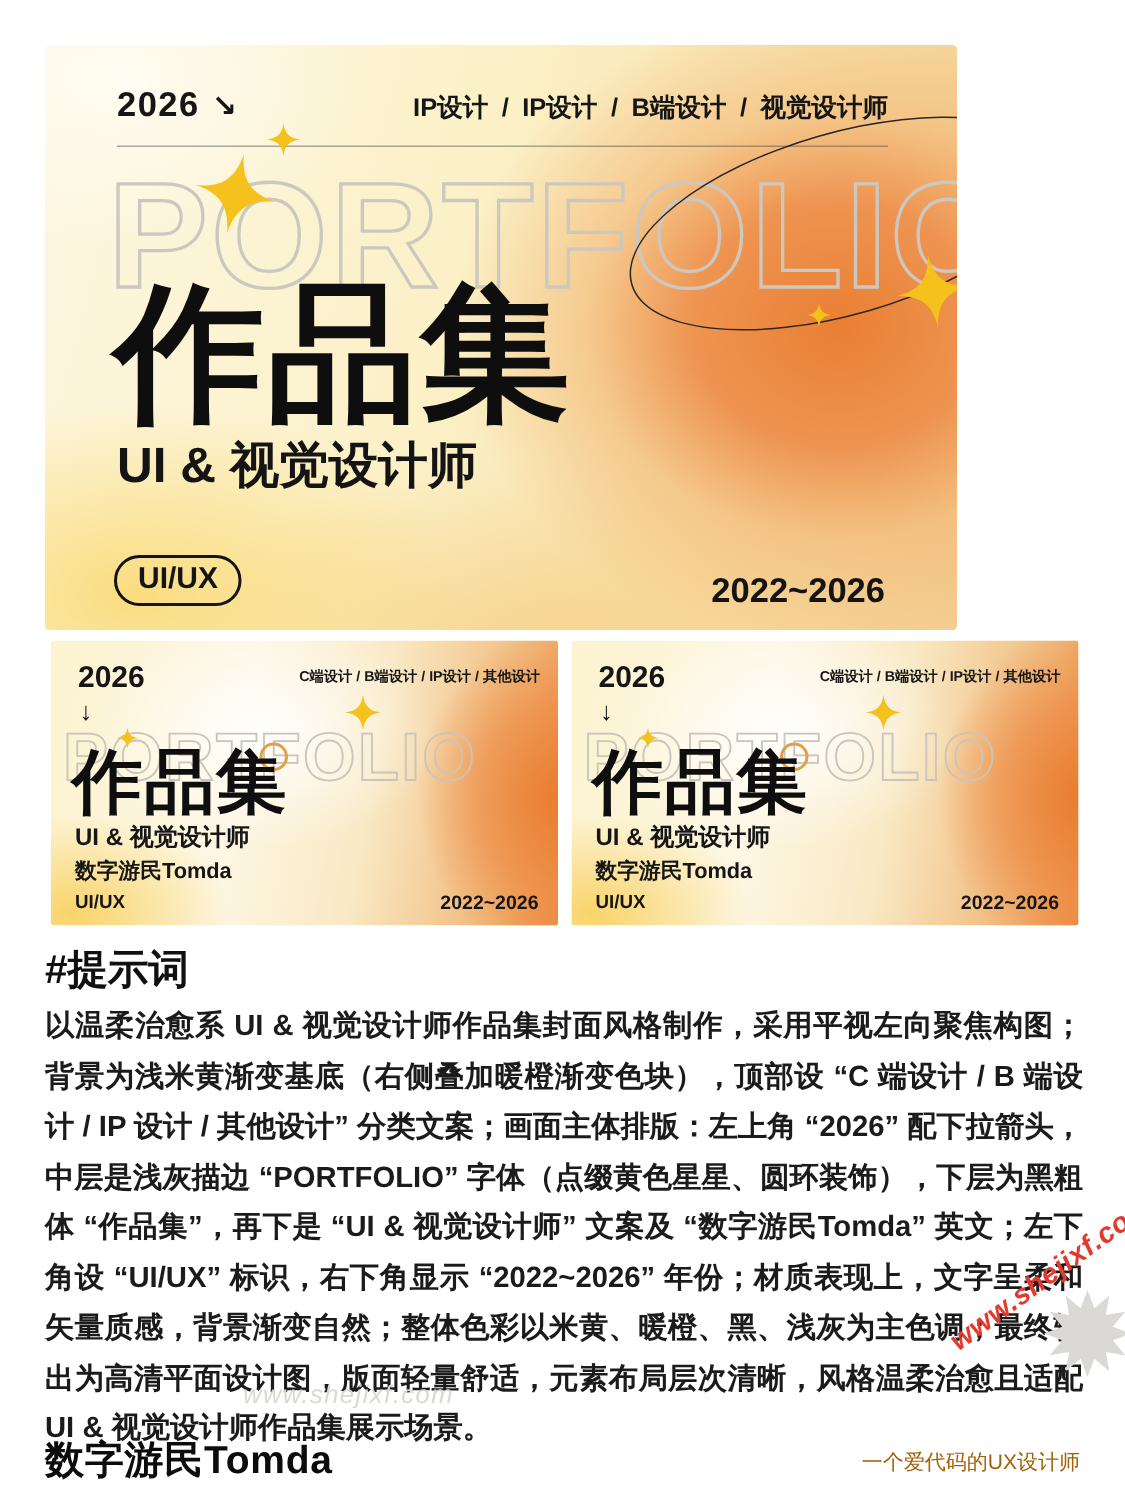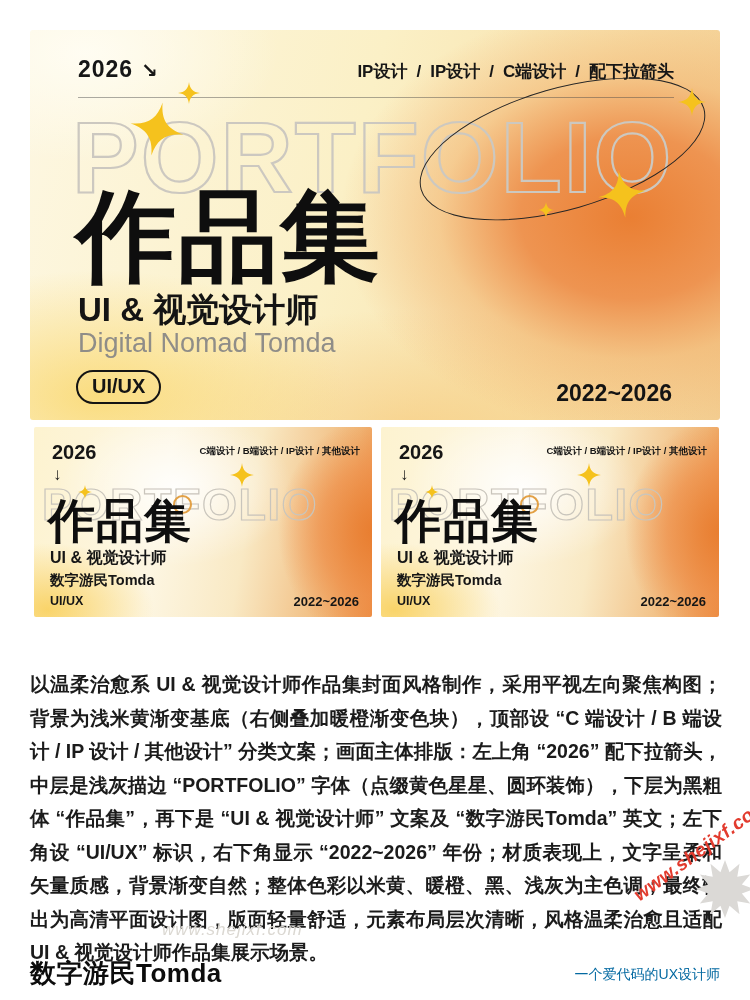--- a/index.html
+++ b/index.html
@@ -1,21 +1,21 @@
 <!DOCTYPE html>
 <html><head>
 <meta charset="utf-8">
 <style>
   * { margin:0; padding:0; box-sizing:border-box; }
   html,body { width:750px; height:1000px; background:#ffffff;
     font-family:"Liberation Sans","DejaVu Sans",sans-serif; color:#161616; }
   .page { position:relative; width:750px; height:1000px; overflow:hidden; background:#fff; }
 
   
-  .cover { position:absolute; left:30px; top:30px; width:690px; height:390px;
+  .cover { position:absolute; left:30px; top:30px; width:608px; height:390px;
     border-radius:3px; overflow:hidden;
     background:
       radial-gradient(40% 40% at 8% 6%, rgba(255,253,243,0.95), rgba(255,253,243,0) 70%),
       radial-gradient(42% 55% at 87% 48%, #ea7f33 0%, #ee9451 38%, rgba(242,178,110,0.55) 66%, rgba(250,230,170,0) 100%),
       radial-gradient(50% 45% at 10% 94%, rgba(250,216,112,0.85), rgba(250,216,112,0) 72%),
       radial-gradient(60% 42% at 55% 102%, rgba(247,205,130,0.75), rgba(247,205,130,0) 72%),
       linear-gradient(105deg, #fdf7e2 0%, #fbf0c6 45%, #f8e3ae 72%, #f3cd90 100%);
   }
   .cover-header { position:absolute; left:48px; right:46px; top:26px;
     display:flex; justify-content:space-between; align-items:baseline; }
@@ -74,32 +74,32 @@
 
   .burst { position:absolute; left:696px; top:860px; width:58px; height:58px; }
   .wm-red { position:absolute; left:636px; top:886px; font-size:19px; font-weight:700; font-style:italic;
     color:#e23b2e; transform:rotate(-36deg); transform-origin:left center; white-space:nowrap; letter-spacing:0.5px; }
   .wm-faint { position:absolute; left:162px; top:920px; font-size:17px; font-style:italic;
     color:#dbd8d2; letter-spacing:1px; }
 
   
   .footer-logo { position:absolute; left:30px; top:956px; font-size:26px; font-weight:900;
     letter-spacing:0.5px; color:#0c0c0c; }
-  .footer-tagline { position:absolute; right:30px; top:966px; font-size:14px; color:#0369a1; }
+  .footer-tagline { position:absolute; right:30px; top:966px; font-size:14px; color:#a16207; }
 </style>
 </head>
 <body>
 
 <div class="page">
 
   <div class="cover">
     <div class="cover-header">
       <div class="cover-year"><span>2026</span><span class="arr">↘</span></div>
       <div class="cover-cats">
-        <span>IP设计</span><span class="sep">/</span><span>IP设计</span><span class="sep">/</span><span>C端设计</span><span class="sep">/</span><span>配下拉箭头</span>
+        <span>IP设计</span><span class="sep">/</span><span>IP设计</span><span class="sep">/</span><span>B端设计</span><span class="sep">/</span><span>视觉设计师</span>
       </div>
     </div>
     <div class="cover-divider"></div>
 
     <div class="portfolio-big">PORTFOLIO</div>
 
     <div class="ring"></div>
 
     <div class="spark" style="left:100px; top:72px; width:54px; height:54px; transform:rotate(12deg);">
       <svg viewBox="0 0 100 100">
@@ -122,21 +122,20 @@
         </svg>
     </div>
     <div class="spark" style="left:508px; top:172px; width:16px; height:16px;">
       <svg viewBox="0 0 100 100">
           <path d="M50 0 C54 32 68 46 100 50 C68 54 54 68 50 100 C46 68 32 54 0 50 C32 46 46 32 50 0 Z" fill="#f5c21d"></path>
         </svg>
     </div>
 
     <div class="title-big">作品集</div>
     <div class="subtitle-big">UI &amp; 视觉设计师</div>
-    <div class="subtitle-en-big">Digital Nomad Tomda</div>
     <div class="badge-pill">UI/UX</div>
     <div class="years-big">2022~2026</div>
   </div>
 
   <div class="thumb left">
     <div class="t-year">2026</div>
     <div class="t-arrow">↓</div>
     <div class="t-cats">C端设计 / B端设计 / IP设计 / 其他设计</div>
     <div class="t-portfolio">PORTFOLIO</div>
     <div class="spark" style="left:196px; top:36px; width:24px; height:24px;">
@@ -173,20 +172,21 @@
         </svg>
     </div>
     <div class="t-circle"></div>
     <div class="t-title">作品集</div>
     <div class="t-sub">UI &amp; 视觉设计师</div>
     <div class="t-author">数字游民Tomda</div>
     <div class="t-badge">UI/UX</div>
     <div class="t-years">2022~2026</div>
   </div>
 
+  <div class="prompt-heading">#提示词</div>
   <div class="prompt-body">以温柔治愈系 UI &amp; 视觉设计师作品集封面风格制作，采用平视左向聚焦构图；背景为浅米黄渐变基底（右侧叠加暖橙渐变色块），顶部设 “C 端设计 / B 端设计 / IP 设计 / 其他设计” 分类文案；画面主体排版：左上角 “2026” 配下拉箭头，中层是浅灰描边 “PORTFOLIO” 字体（点缀黄色星星、圆环装饰），下层为黑粗体 “作品集”，再下是 “UI &amp; 视觉设计师” 文案及 “数字游民Tomda” 英文；左下角设 “UI/UX” 标识，右下角显示 “2022~2026” 年份；材质表现上，文字呈柔和矢量质感，背景渐变自然；整体色彩以米黄、暖橙、黑、浅灰为主色调；最终输出为高清平面设计图，版面轻量舒适，元素布局层次清晰，风格温柔治愈且适配 UI &amp; 视觉设计师作品集展示场景。</div>
 
   <div class="burst">
     <svg viewBox="0 0 60 60">
         <polygon fill="#dbd9d6" points="60,30 47.4,34.7 56,45 42.7,42.7 45,56 34.7,47.4 30,60 25.3,47.4 15,56 17.3,42.7 4,45 12.6,34.7 0,30 12.6,25.3 4,15 17.3,17.3 15,4 25.3,12.6 30,0 34.7,12.6 45,4 42.7,17.3 56,15 47.4,25.3"></polygon>
       </svg>
   </div>
   <div class="wm-red">www.shejixf.com</div>
   <div class="wm-faint">www.shejixf.com</div>
 

